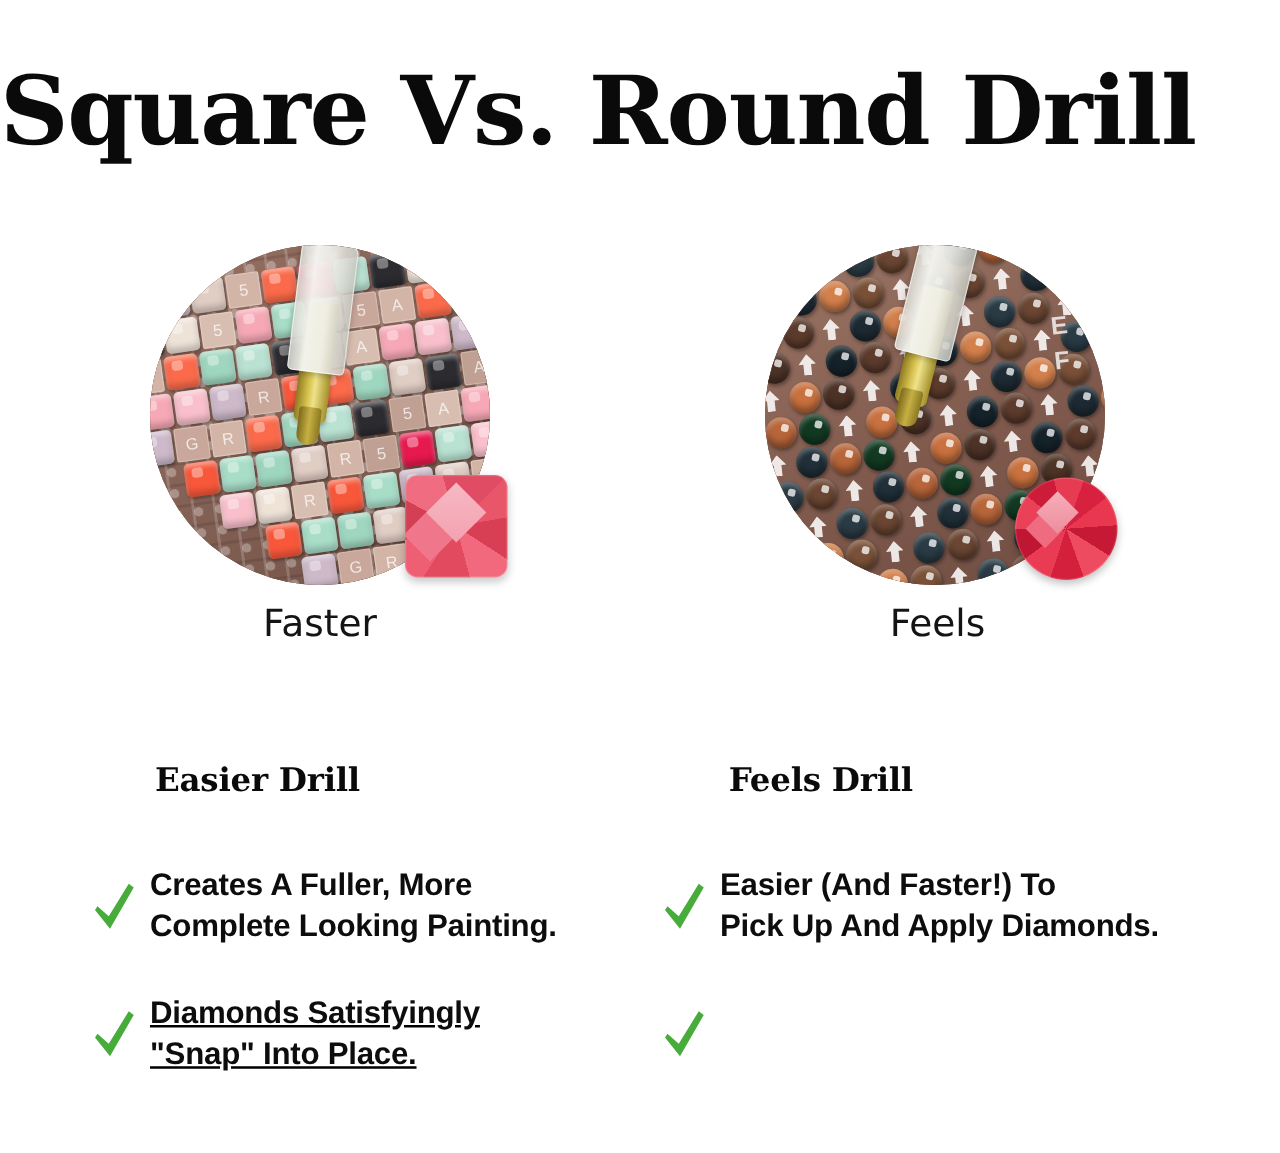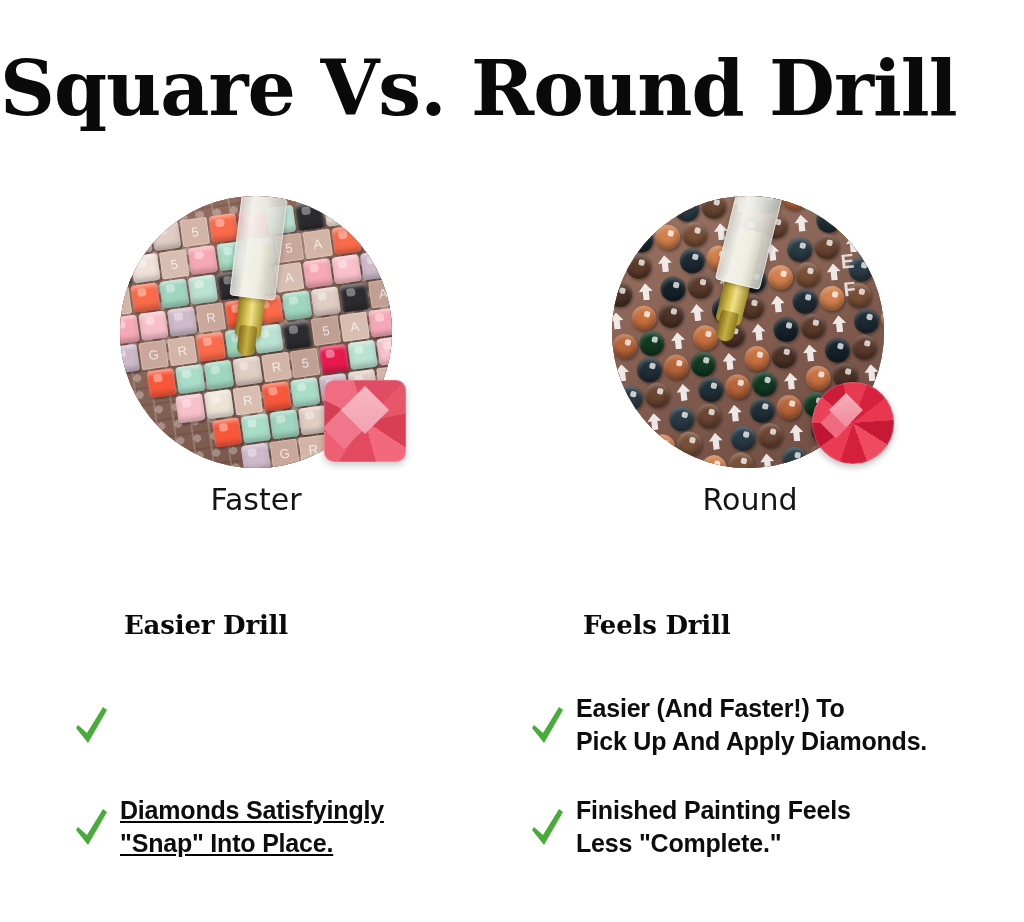--- a/index.html
+++ b/index.html
@@ -581,31 +581,33 @@
       </div>
     </div>
     <div class="gem gem-round" style="left:200px; top:186px;">
       <div class="facet-l"></div>
       <div class="facet-center"></div>
     </div>
   </div>
 </div>
 
 <div class="caption caption-left">Faster</div>
-<div class="caption caption-right">Round</div>
+<div class="caption caption-right">Feels</div>
 
 <div class="col-head col-head-left">Easier Drill</div>
 <div class="col-head col-head-right">Feels Drill</div>
 
 <div class="bullet b-l1">
   <span class="check">
     <svg width="34" height="42" viewBox="0 0 34 42">
         <path d="M2 22 L4 19 L13 27 L29 1 L33 4 L14 37 Z" fill="#47ac3a"></path>
       </svg>
   </span>
+  <span class="bullet-text">Creates A Fuller, More
+Complete Looking Painting.</span>
 </div>
 
 <div class="bullet b-l2">
   <span class="check">
     <svg width="34" height="42" viewBox="0 0 34 42">
         <path d="M2 22 L4 19 L13 27 L29 1 L33 4 L14 37 Z" fill="#47ac3a"></path>
       </svg>
   </span>
   <span class="bullet-text">Diamonds Satisfyingly
 "Snap" Into Place.</span>
@@ -620,15 +622,13 @@
   <span class="bullet-text">Easier (And Faster!) To
 Pick Up And Apply Diamonds.</span>
 </div>
 
 <div class="bullet b-r2">
   <span class="check">
     <svg width="34" height="42" viewBox="0 0 34 42">
         <path d="M2 22 L4 19 L13 27 L29 1 L33 4 L14 37 Z" fill="#47ac3a"></path>
       </svg>
   </span>
-  <span class="bullet-text">Finished Painting Feels
-Less "Complete."</span>
 </div>
 
 </body></html>

